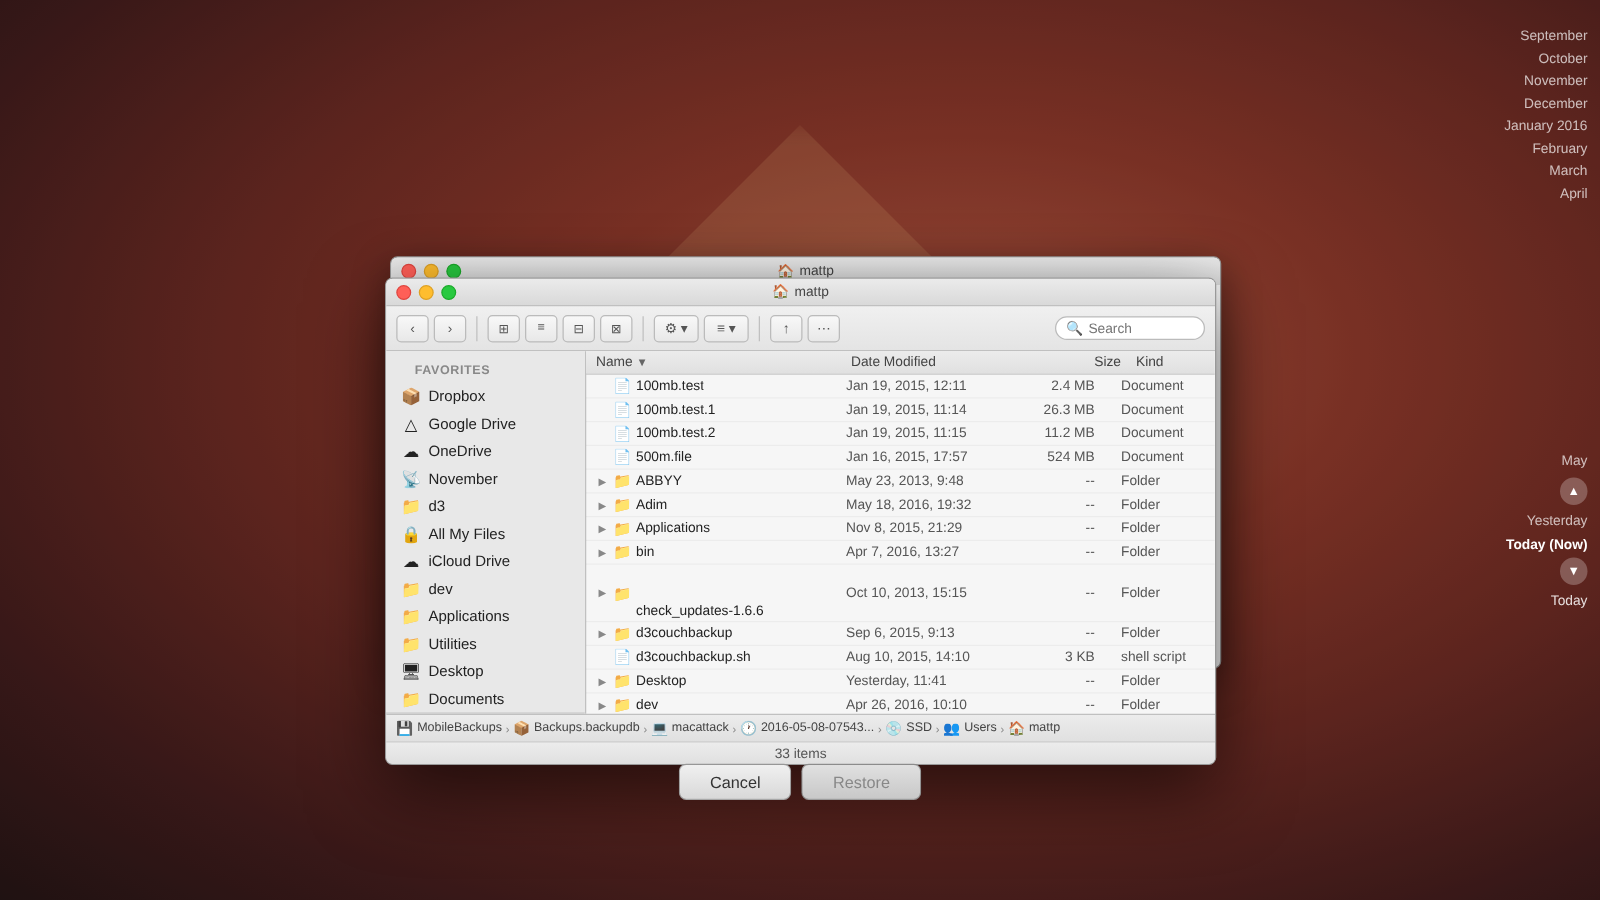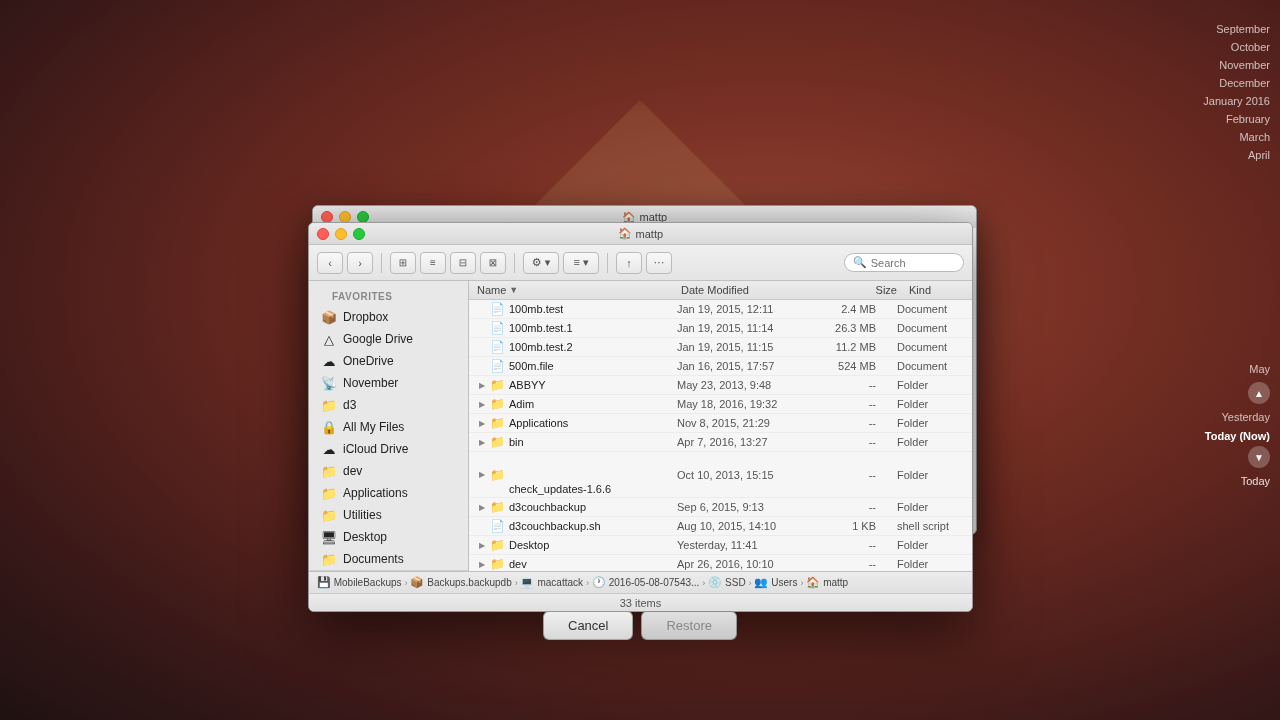--- a/index.html
+++ b/index.html
@@ -684,21 +684,21 @@
       <div class="file-cell-size">--</div>
       <div class="file-cell-kind">Folder</div>
     </div>
           <div class="file-row">
       <div class="file-cell-name">
         <span class="no-triangle"></span>
         <span class="file-icon">📄</span>
         <span style="overflow:hidden;text-overflow:ellipsis;white-space:nowrap;">d3couchbackup.sh</span>
       </div>
       <div class="file-cell-date">Aug 10, 2015, 14:10</div>
-      <div class="file-cell-size">1 KB</div>
+      <div class="file-cell-size">3 KB</div>
       <div class="file-cell-kind">shell script</div>
     </div>
           <div class="file-row">
       <div class="file-cell-name">
         <span class="folder-triangle">▶</span>
         <span class="file-icon">📁</span>
         <span style="overflow:hidden;text-overflow:ellipsis;white-space:nowrap;">Desktop</span>
       </div>
       <div class="file-cell-date">Yesterday, 11:41</div>
       <div class="file-cell-size">--</div>

